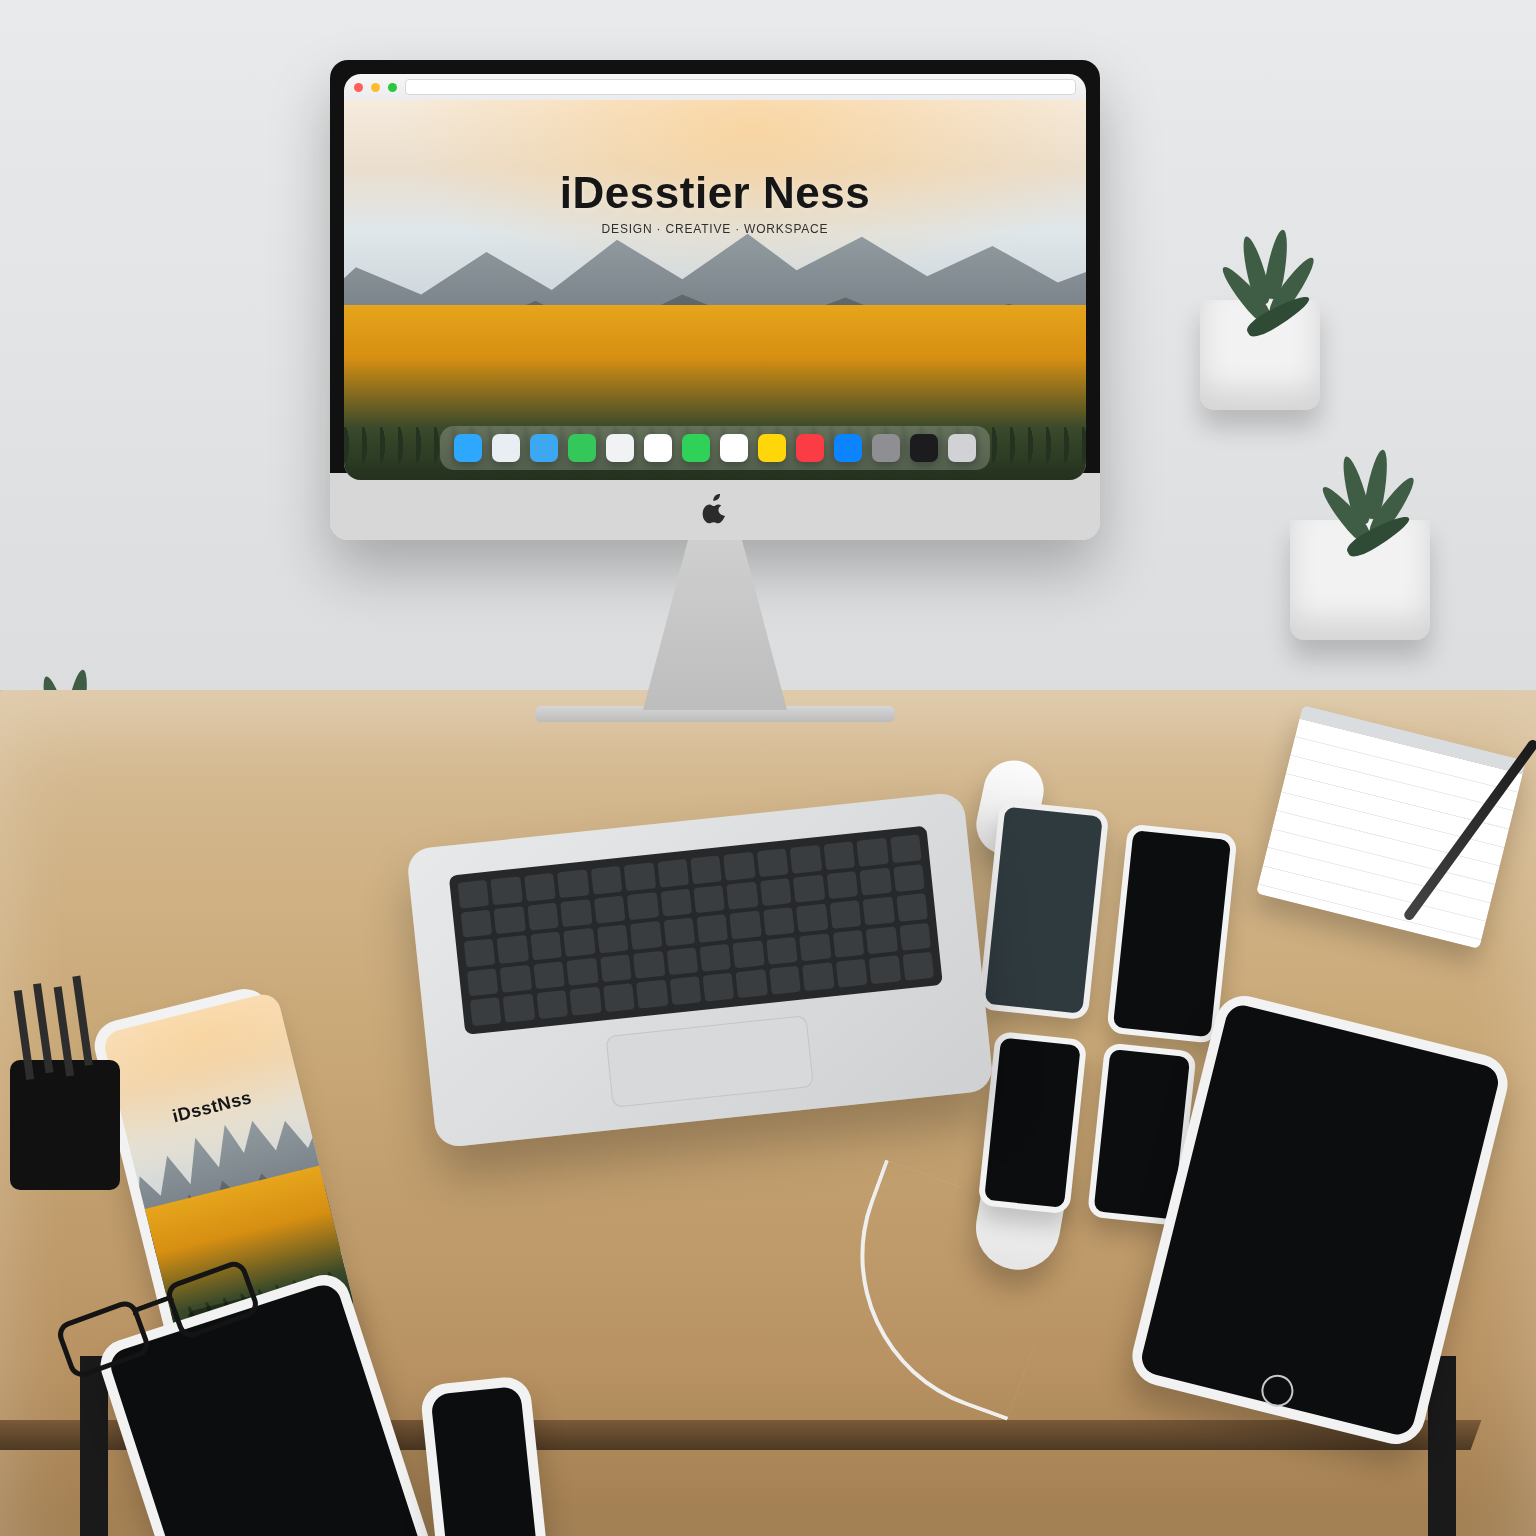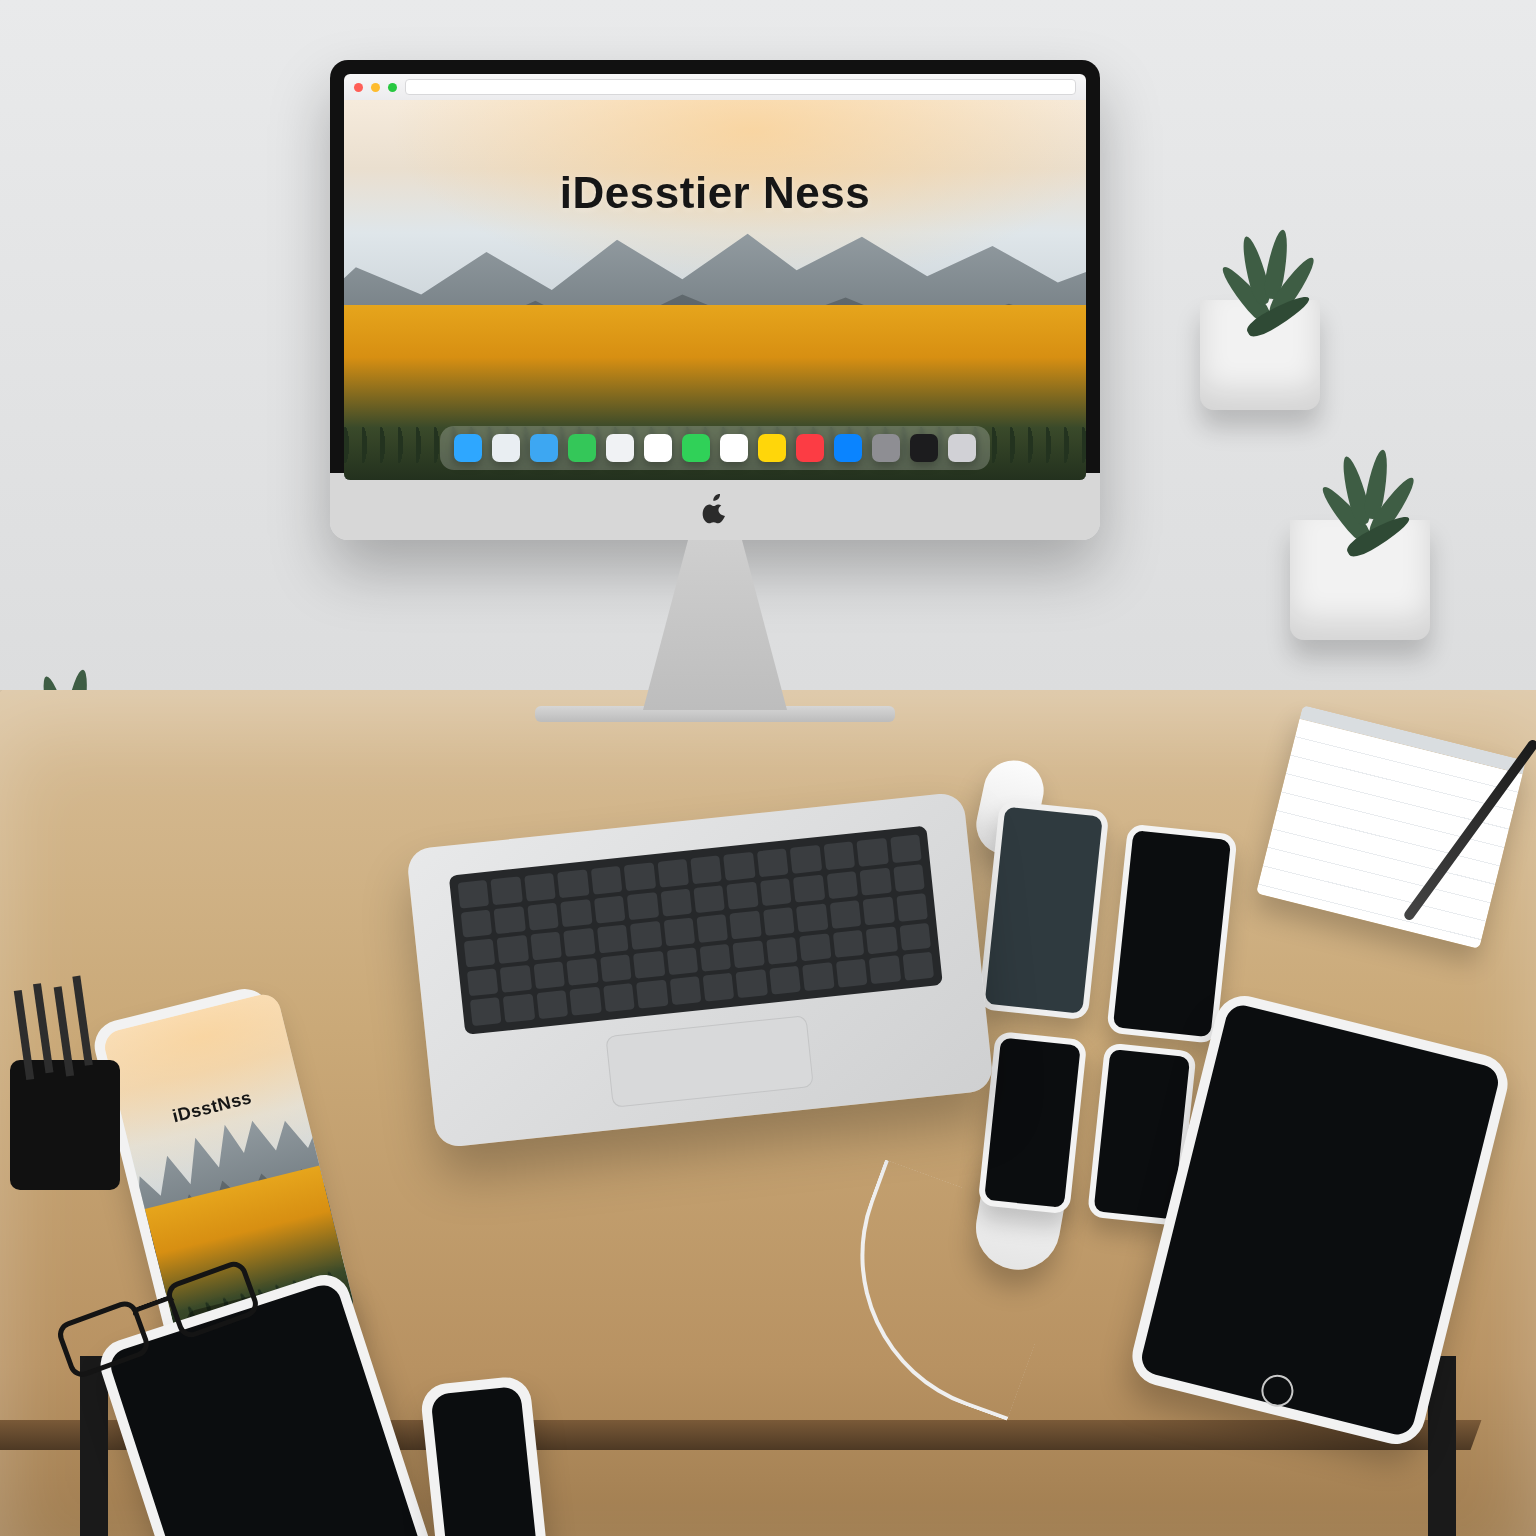--- a/index.html
+++ b/index.html
@@ -36,21 +36,21 @@
   
   .imac{position:absolute;left:330px;top:60px;width:770px}
   .imac-screen{position:relative;width:770px;height:480px;border-radius:18px;
     background:linear-gradient(180deg,#111 0 86%,#d7d7d7 86% 100%);padding:14px 14px 60px 14px;box-sizing:border-box;
     box-shadow:0 30px 60px rgba(0,0,0,.25)}
   .imac-chin-logo{position:absolute;left:50%;bottom:16px;transform:translateX(-50%);width:26px;height:30px;color:#2b2b2b}
   .imac-stand{width:180px;height:170px;margin:0 auto;
     background:linear-gradient(180deg,#cfcfcf,#bdbdbd);clip-path:polygon(35% 0,65% 0,90% 100%,10% 100%);
     box-shadow:0 24px 30px rgba(0,0,0,.18)}
   .imac-foot{width:360px;height:16px;background:linear-gradient(180deg,#d6d6d6,#bcbcbc);margin:-4px auto 0;border-radius:6px}
-  .display{position:relative;width:100%;height:100%;border-radius:6px;overflow:hidden;background:#000}
+  .display{position:relative;width:100%;height:100%;border-radius:17px;overflow:hidden;background:#000}
 
   
   .chrome{height:26px;background:linear-gradient(#f7f7f8,#ececee);display:flex;align-items:center;gap:8px;padding:0 10px;font-size:10px;color:#7a7a7a}
   .dot{width:9px;height:9px;border-radius:50%}
   .r1{background:#ff5f57}.y1{background:#febc2e}.g1{background:#28c840}
   .addr{flex:1;height:14px;background:#fff;border:1px solid #d8d8da;border-radius:4px}
 
   
   .hero{position:relative;width:100%;height:calc(100% - 26px);overflow:hidden;
     background:linear-gradient(180deg,#f6ebdc 0%,#eadfcf 18%,#dfe6ea 35%,#cdd5da 55%,#b8c1c6 100%)}
@@ -193,20 +193,21 @@
           <span class="dot g1"></span>
           <div class="addr"></div>
         </div>
         <div class="hero">
           <div class="sky-glow"></div>
           <div class="ridge back"></div>
           <div class="ridge mid"></div>
           <div class="lake"></div>
           <div class="forest"></div>
           <h1 style="font-size:44px">iDesstier Ness</h1>
+          <div class="sub">DESIGN · CREATIVE · WORKSPACE</div>
           <div class="dock" id="dock">
               <div class="app" style="background: rgb(46, 167, 255);"></div>
               <div class="app" style="background: rgb(233, 238, 242);"></div>
               <div class="app" style="background: rgb(61, 167, 242);"></div>
               <div class="app" style="background: rgb(52, 199, 89);"></div>
               <div class="app" style="background: rgb(240, 242, 244);"></div>
               <div class="app" style="background: rgb(255, 255, 255);"></div>
               <div class="app" style="background: rgb(48, 209, 88);"></div>
               <div class="app" style="background: rgb(255, 255, 255);"></div>
               <div class="app" style="background: rgb(255, 214, 10);"></div>

